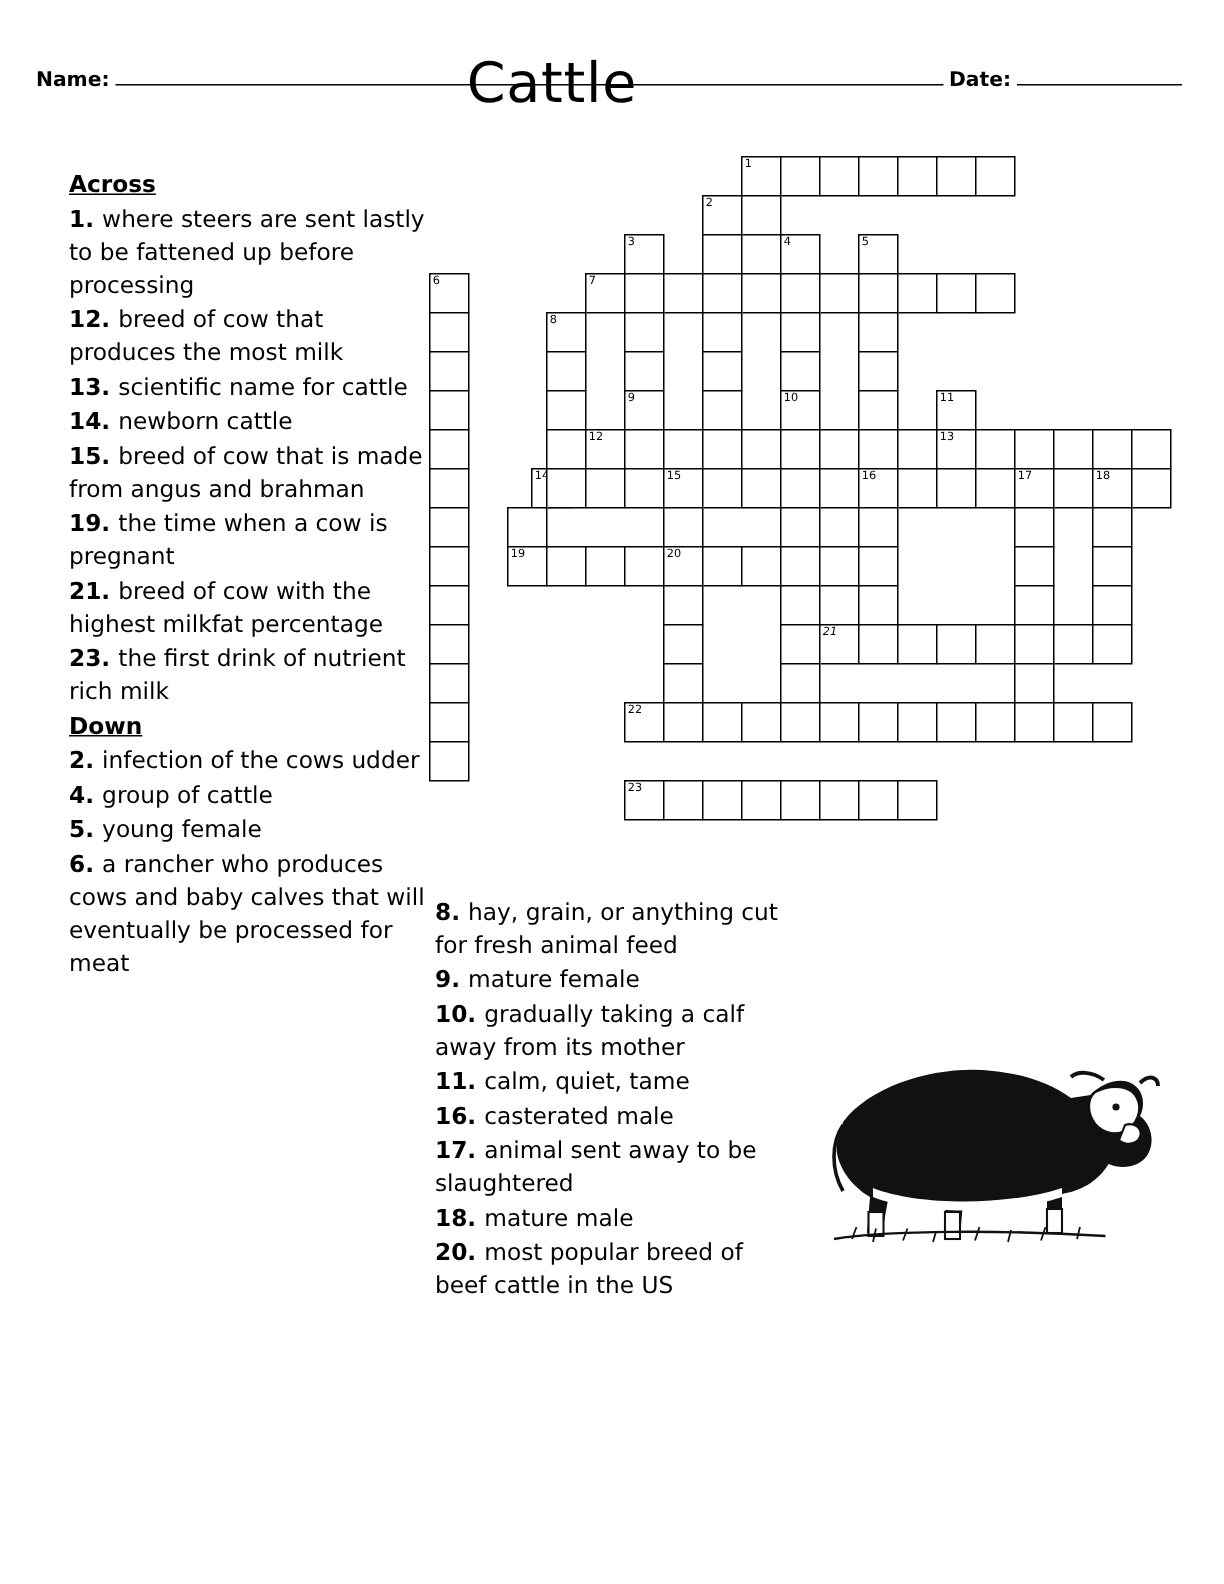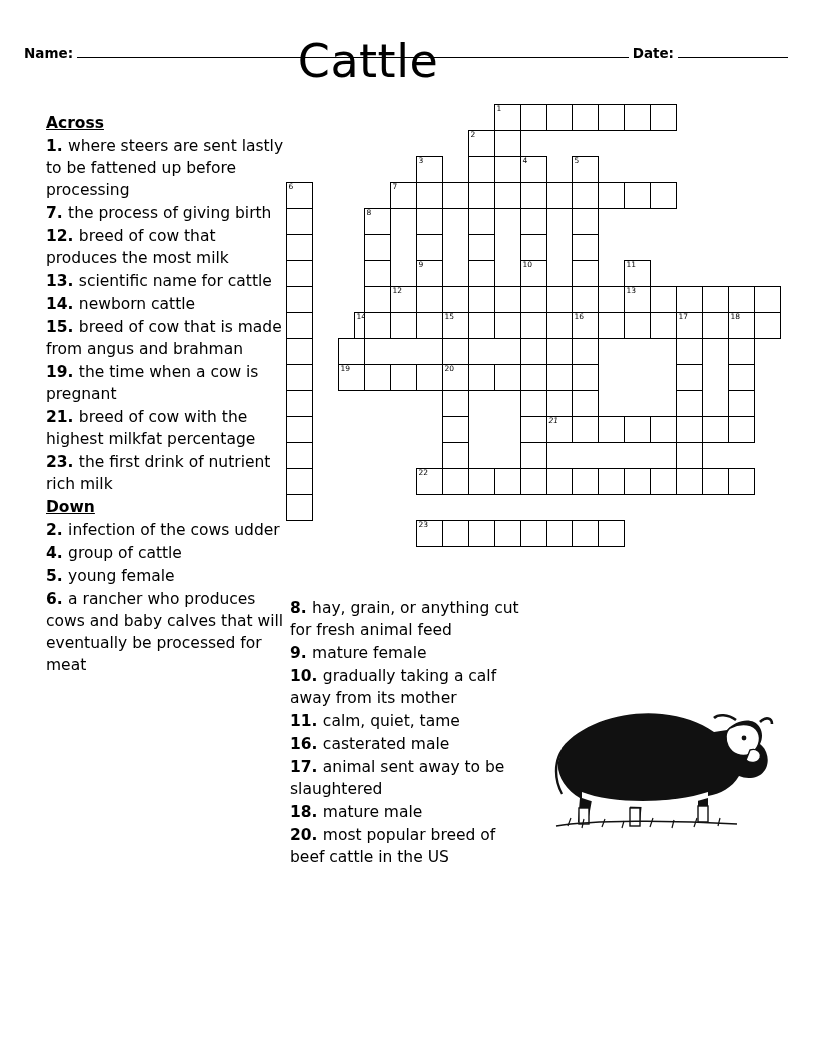--- a/index.html
+++ b/index.html
@@ -38,21 +38,21 @@
     margin: 0 4px 3px 4px;
     height: 0;
   }
   .namebar .rule.short { flex: 0 0 110px; }
   .title {
     position: absolute;
     top: 34px;
     left: 0;
     width: 736px;
     text-align: center;
-    font-size: 46px;
+    font-size: 37px;
     font-family: "DejaVu Sans", sans-serif;
     font-weight: 400;
     letter-spacing: 0.5px;
   }
   
   .clues {
     position: absolute;
     font-size: 15.5px;
     line-height: 1.42;
   }
@@ -107,21 +107,20 @@
     <span class="lbl">Date:</span>
     <span class="rule short"></span>
   </div>
 
   <div class="title">Cattle</div>
 
   <div class="clues col1">
     <div class="section-head">Across</div>
     <div id="across-list">
         <div class="clue"><span class="num">1. </span><span>where steers are sent lastly to be fattened up before processing</span></div>
-        <div class="clue"><span class="num">7. </span><span>the process of giving birth</span></div>
         <div class="clue"><span class="num">12. </span><span>breed of cow that produces the most milk</span></div>
         <div class="clue"><span class="num">13. </span><span>scientific name for cattle</span></div>
         <div class="clue"><span class="num">14. </span><span>newborn cattle</span></div>
         <div class="clue"><span class="num">15. </span><span>breed of cow that is made from angus and brahman</span></div>
         <div class="clue"><span class="num">19. </span><span>the time when a cow is pregnant</span></div>
         <div class="clue"><span class="num">21. </span><span>breed of cow with the highest milkfat percentage</span></div>
         <div class="clue"><span class="num">23. </span><span>the first drink of nutrient rich milk</span></div>
       </div>
     <div class="section-head">Down</div>
     <div id="down-list-1">

